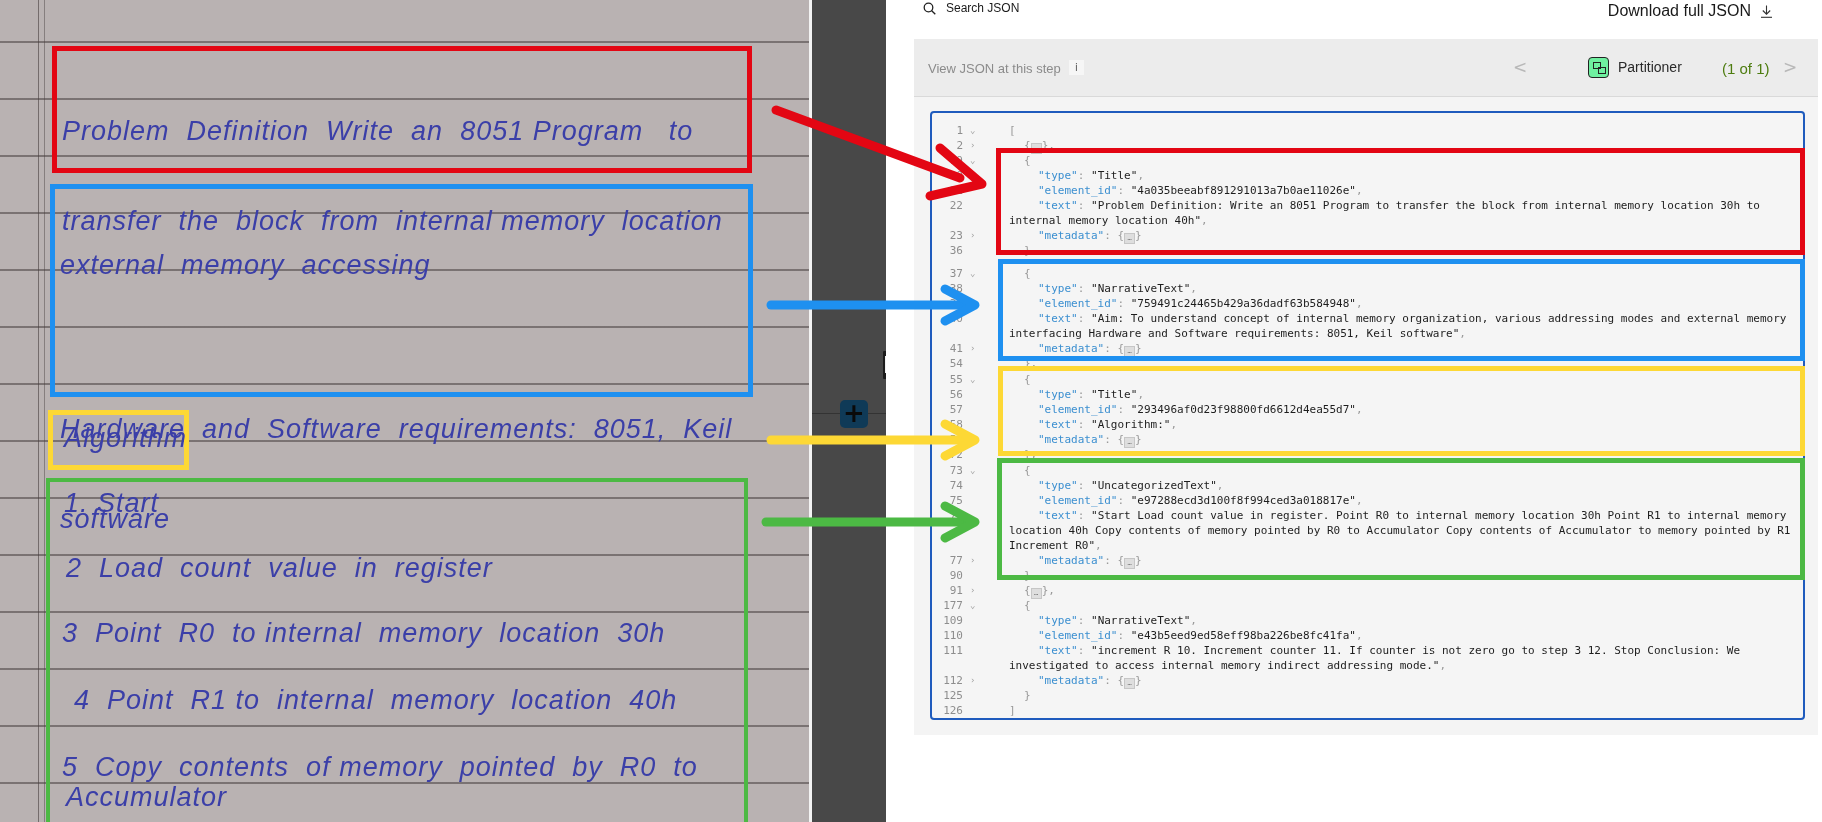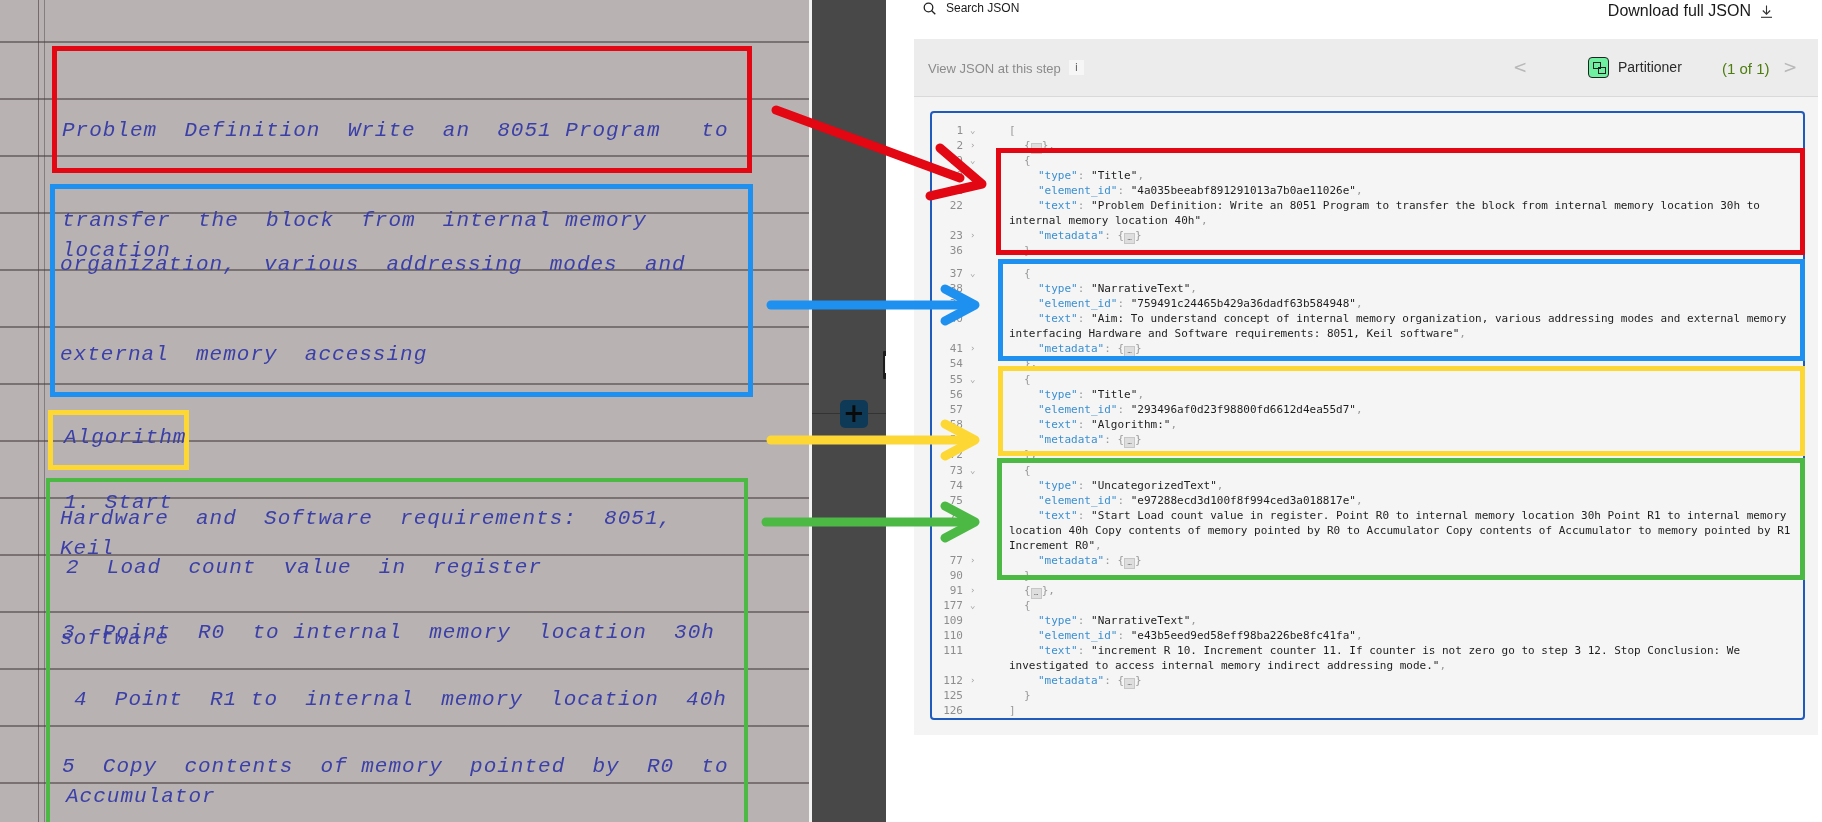--- a/index.html
+++ b/index.html
@@ -15,22 +15,22 @@
       overflow: hidden;
     }
     .photo::before {
       content: ""; position: absolute; left: 38px; top: 0; bottom: 0; width: 1px; background: rgba(70,62,62,0.6);
     }
     .photo::after {
       content: ""; position: absolute; left: 44px; top: 0; bottom: 0; width: 1px; background: rgba(70,62,62,0.45);
     }
     .photo-edge { position: absolute; left: 809px; top: 0; width: 3px; height: 822px; background: #f3f3f3; }
     .hw {
-      position: absolute; font-family: Liberation Mono, monospace; font-style: italic;
-      color: #3b3fa8; font-size: 21px; line-height: 30px; letter-spacing: 1px; white-space: pre-wrap;
+      position: absolute; font-family: Liberation Sans, sans-serif; font-style: italic;
+      color: #3b3fa8; font-size: 27px; line-height: 30px; letter-spacing: 1px; white-space: pre-wrap;
     }
     .hbox { position: absolute; border-style: solid; }
 
     
     .strip { position: absolute; left: 812px; top: 0; width: 74px; height: 822px; background: #484848; }
     .strip-handle { position: absolute; left: 883px; top: 351px; width: 8px; height: 28px; background: #1b1b1b; border-radius: 1px; }
     .strip-handle::after { content: ""; position: absolute; left: 2px; top: 5px; width: 3px; height: 17px; background: #f0f0f0; }
     .add-btn {
       position: absolute; left: 840px; top: 400px; width: 28px; height: 28px; border-radius: 5px;
       background: #0f3a57; color: #0a0a0a; font-size: 26px; line-height: 27px; text-align: center; font-weight: bold;
@@ -87,21 +87,20 @@
 <div class="photo">
 
   <div class="hbox" style="left:52px;top:46px;width:700px;height:127px;border-width:5px;border-color:#e30613;"></div>
   <div class="hw" style="left:62px;top:56px;width:690px;">
     <div>Problem  Definition  Write  an  8051 Program   to</div>
     <div>transfer  the  block  from  internal memory  location</div>
   </div>
 
   <div class="hbox" style="left:50px;top:184px;width:703px;height:213px;border-width:5px;border-color:#1e90f0;"></div>
   <div class="hw" style="left:60px;top:190px;width:690px;">
-    <div>organization,  various  addressing  modes  and</div>
     <div>external  memory  accessing</div>
     <div style="height:14px"></div>
     <div>Hardware  and  Software  requirements:  8051,  Keil</div>
     <div>software</div>
   </div>
 
   <div class="hbox" style="left:48px;top:410px;width:141px;height:60px;border-width:5px;border-color:#fdd835;"></div>
   <div class="hw" style="left:64px;top:423px;">Algorithm</div>
 
   <div class="hbox" style="left:46px;top:478px;width:702px;height:360px;border-width:4px;border-color:#4cb944;"></div>

